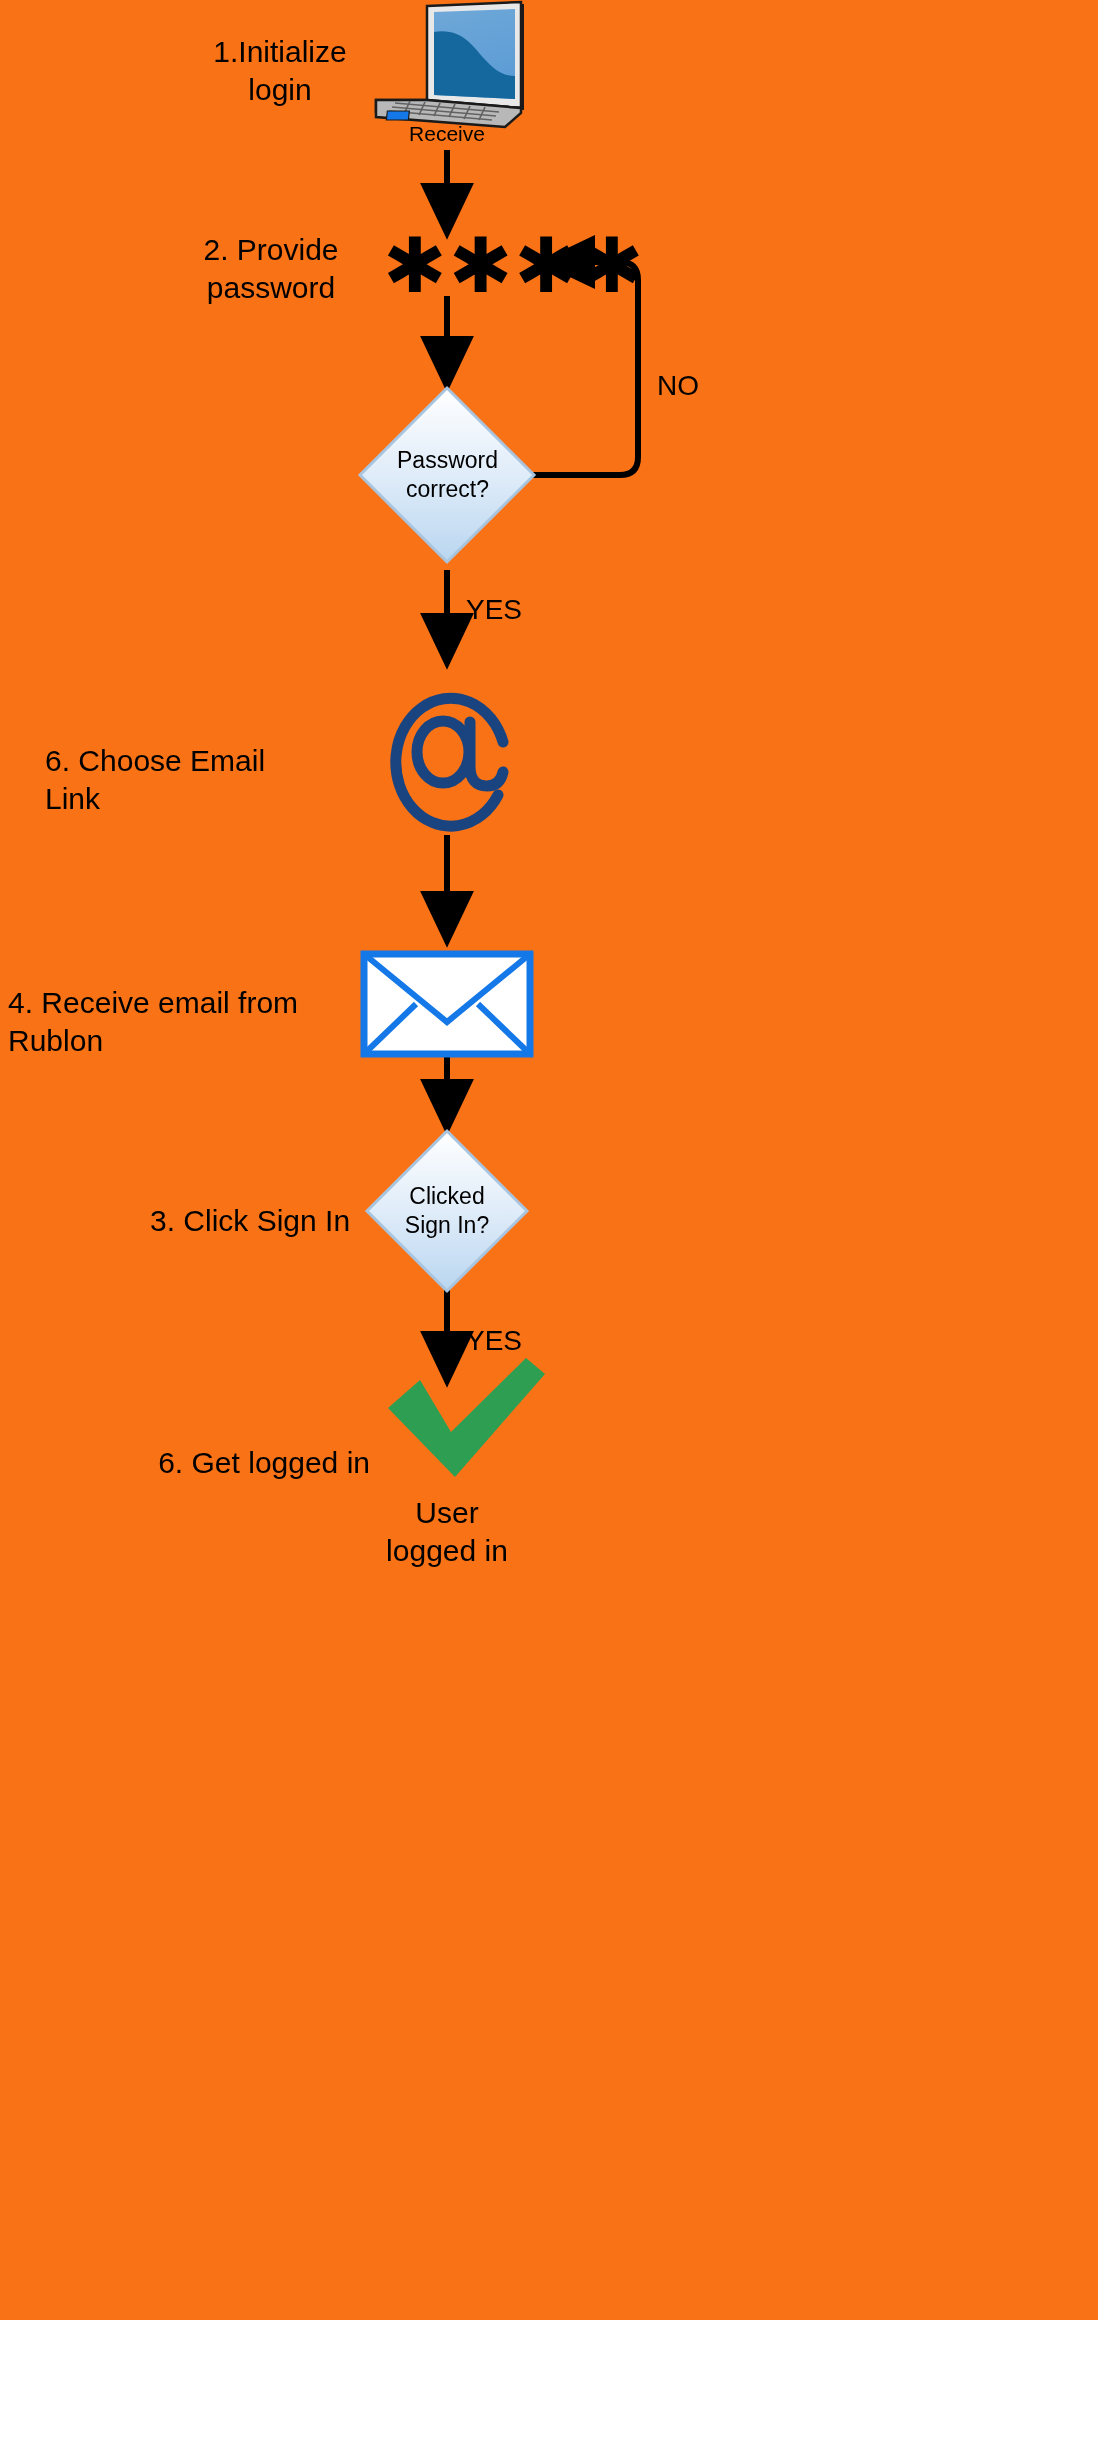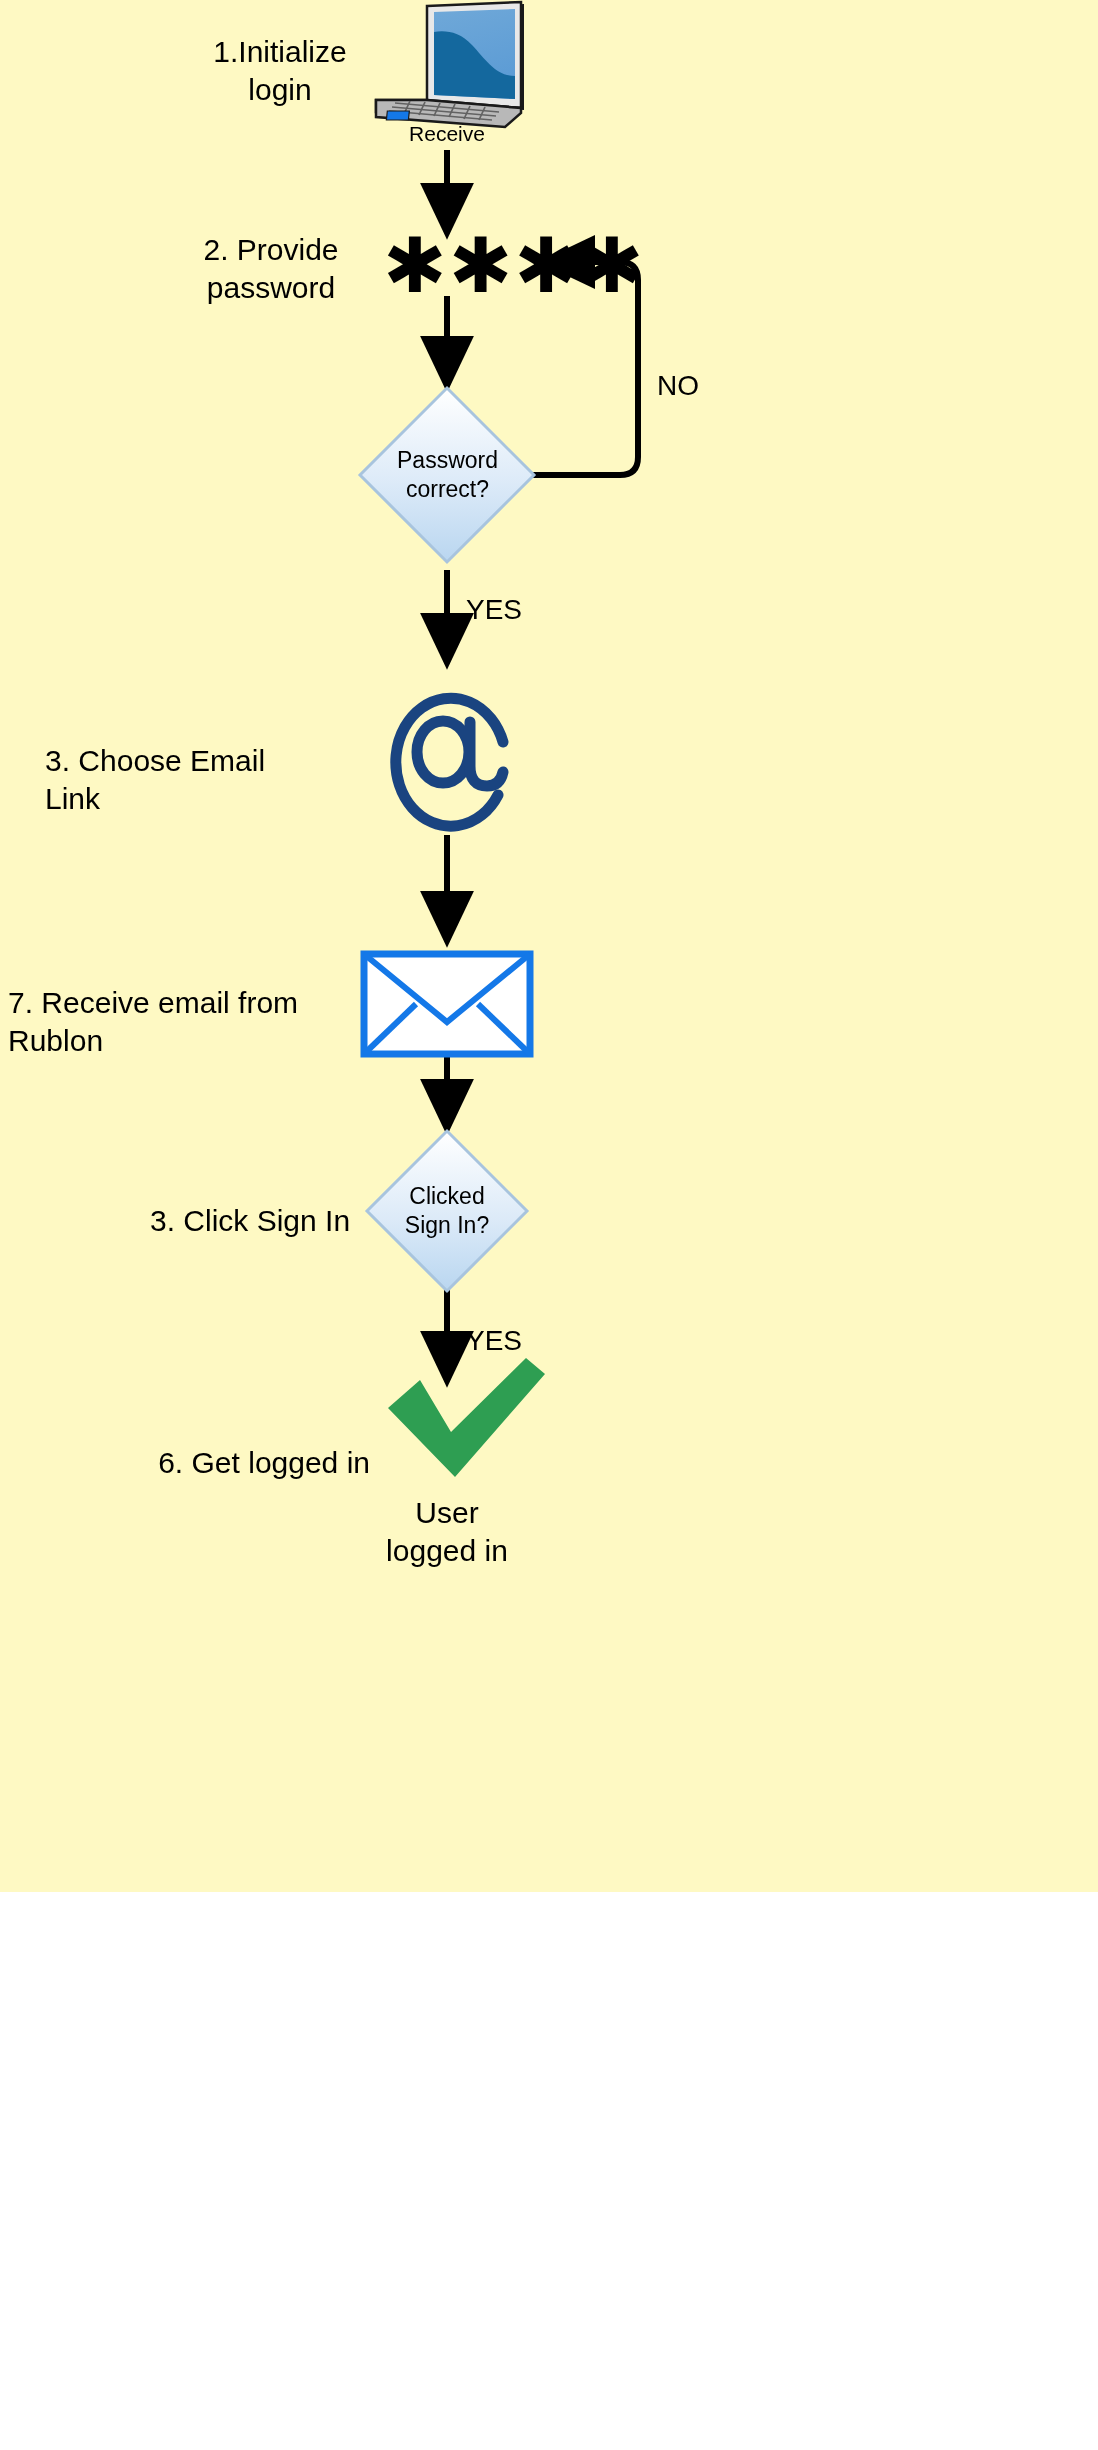--- a/index.html
+++ b/index.html
@@ -7,22 +7,22 @@
     padding: 0;
     background: #ffffff;
   }
   body {
     font-family: "Liberation Sans", sans-serif;
     color: #000000;
   }
   #canvas {
     position: relative;
     width: 1098px;
-    height: 1892px;
-    background: #fef9c3;
+    height: 2320px;
+    background: #f97316;
     overflow: hidden;
   }
   .step-label {
     position: absolute;
     font-size: 30px;
     line-height: 1.28;
     color: #000000;
     text-align: center;
     white-space: pre-line;
     letter-spacing: 0px;
@@ -187,23 +187,23 @@
 
   <div class="edge-label" style="left:657px; top:340px;margin-top:32px;">NO</div>
 
   <div style="position:absolute; left:360px; top:430px; width:175px; height:90px;">
     <div class="diamond-text">Password
 correct?</div>
   </div>
 
   <div class="edge-label" style="left:466px; top:596px;">YES</div>
 
-  <div class="step-label" style="left:45px; top:742px; width:270px; text-align:left;">3. Choose Email Link</div>
-
-  <div class="step-label" style="left:8px; top:984px; width:345px; text-align:left;">7. Receive email from Rublon</div>
+  <div class="step-label" style="left:45px; top:742px; width:270px; text-align:left;">6. Choose Email Link</div>
+
+  <div class="step-label" style="left:8px; top:984px; width:345px; text-align:left;">4. Receive email from Rublon</div>
 
   <div class="step-label" style="left:150px; top:1202px; width:210px; text-align:left;">3. Click Sign In</div>
 
   <div style="position:absolute; left:367px; top:1170px; width:160px; height:82px;">
     <div class="diamond-text">Clicked
 Sign In?</div>
   </div>
 
   <div class="edge-label" style="left:466px; top:1327px;">YES</div>
 

